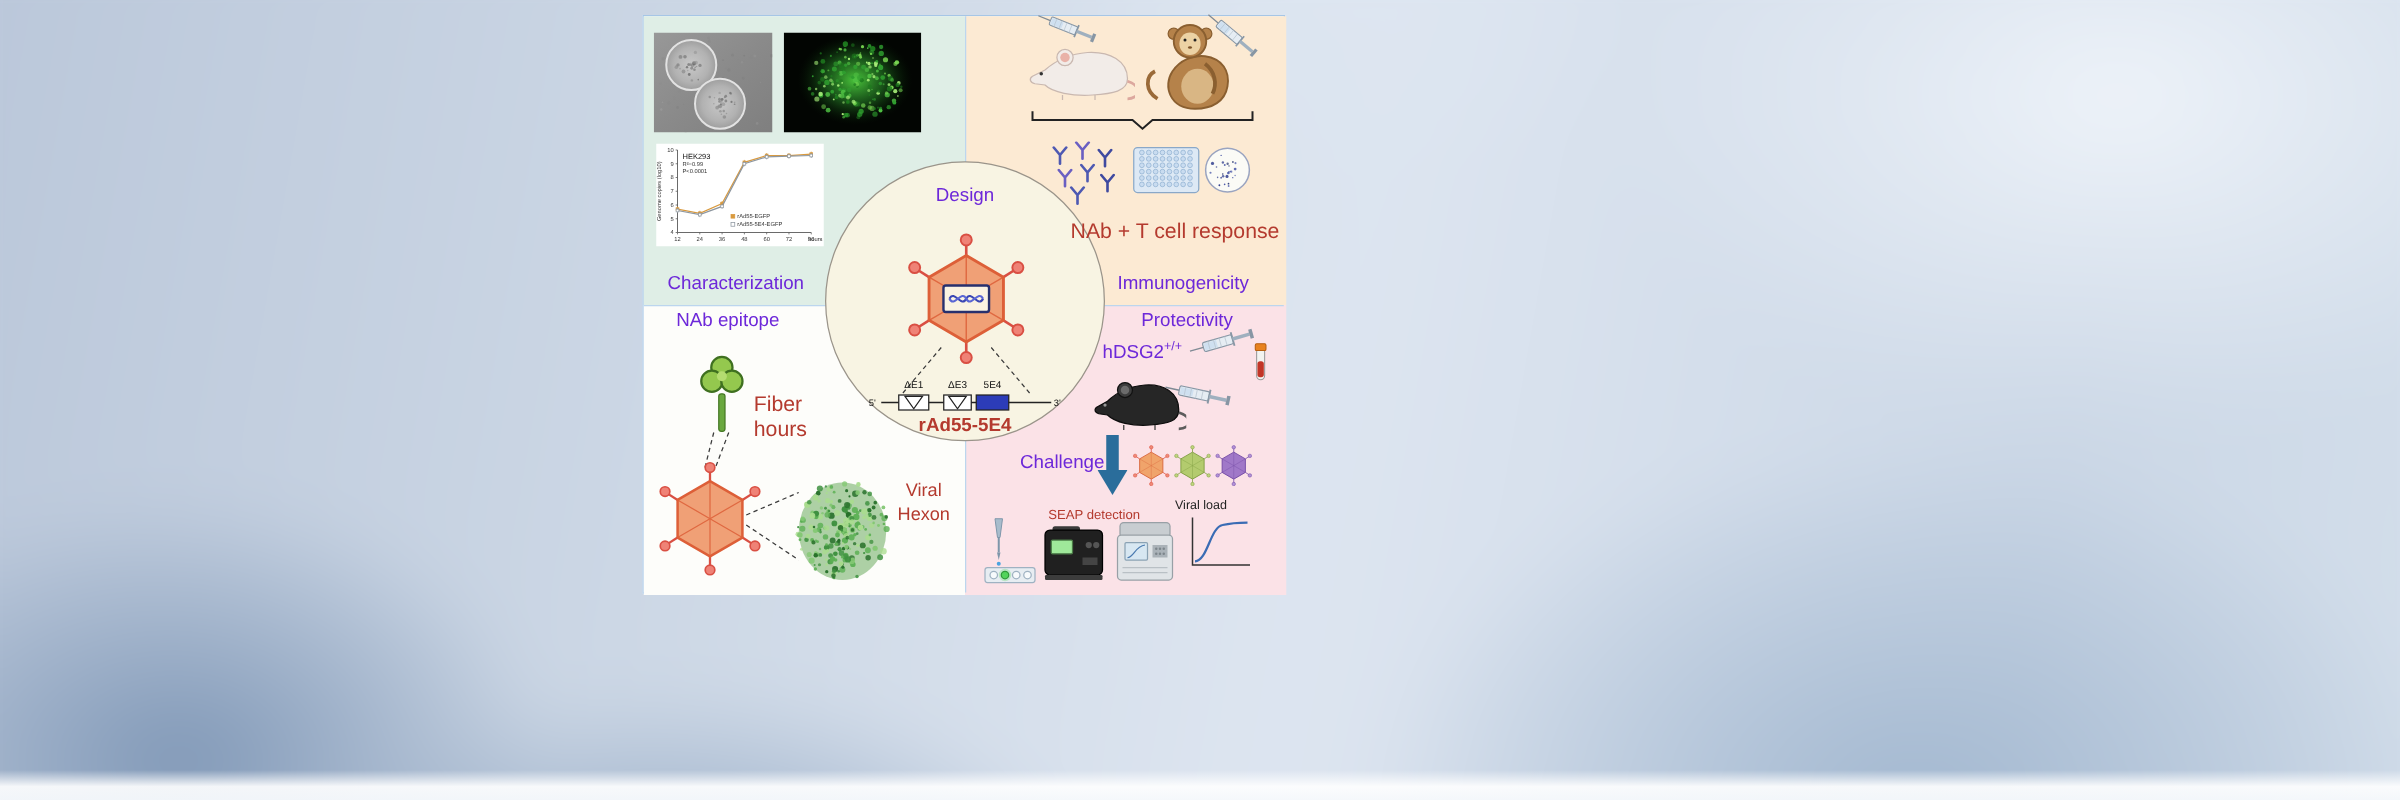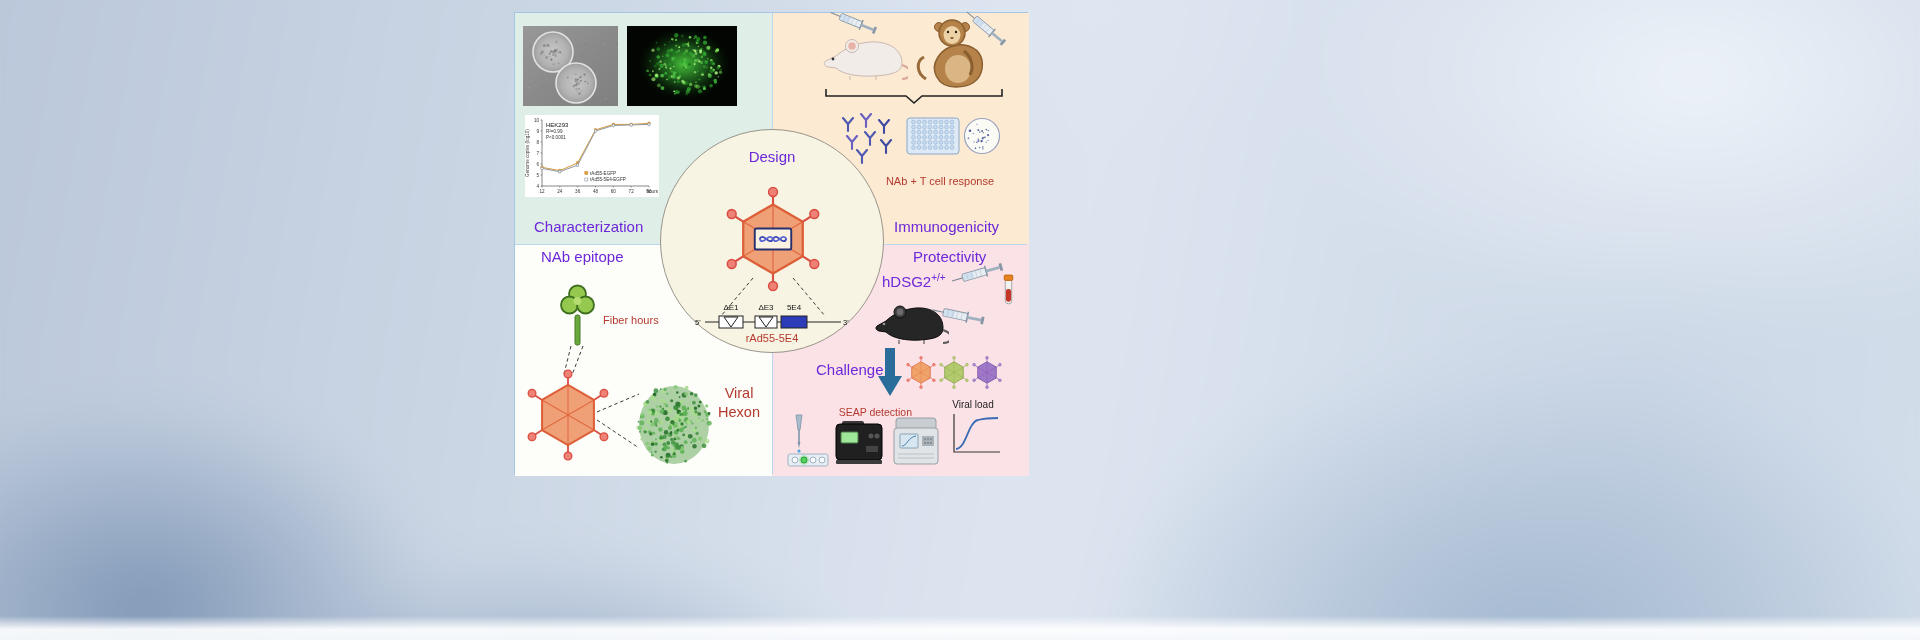--- a/index.html
+++ b/index.html
@@ -21,23 +21,23 @@
   .q-tl{left:0;top:0;width:257px;height:231px;background:var(--quad_characterization_bg)}
   .q-tr{left:257px;top:0;width:257px;height:231px;background:var(--quad_immunogenicity_bg)}
   .q-bl{left:0;top:231px;width:257px;height:232px;background:var(--quad_nab_epitope_bg)}
   .q-br{left:257px;top:231px;width:257px;height:232px;background:var(--quad_protectivity_bg)}
   .div-v{position:absolute;left:257px;top:0;width:1px;height:100%;background:#bcd6ee;z-index:1}
   .div-h{position:absolute;left:0;top:231px;width:100%;height:1px;background:#bcd6ee;z-index:1}
   .circle{position:absolute;left:145px;top:116px;width:224px;height:224px;border-radius:50%;
     background:var(--circle_bg);border:1.5px solid #9a948a;z-index:2}
   .lbl{position:absolute;font-size:15px;color:#6d28d9;white-space:nowrap;z-index:3}
   .small-red{position:absolute;font-size:10.5px;color:var(--accent_red);text-align:right;z-index:3}
-  .small-blk{position:absolute;font-size:10px;color:#222;text-align:center;z-index:3}
+  .small-blk{position:absolute;font-size:10px;color:#222;z-index:3}
   .center-txt{position:absolute;left:0;width:100%;text-align:center}
-  .resp{position:absolute;font-size:11px;color:var(--accent_red);text-align:center;z-index:3}
+  .resp{position:absolute;font-size:17px;color:var(--accent_red);text-align:center;z-index:3}
   .two-line{position:absolute;font-size:14.5px;line-height:1.3;color:var(--accent_red);text-align:center;z-index:3}
   sup{font-size:10px}
   svg{display:block;overflow:hidden}
   svg text{font-family:"Liberation Sans",sans-serif}
   .ct{font-size:4.6px;fill:#333}
   .ctt{font-size:6px;fill:#111}
   .gtxt{font-size:8px;fill:#111;text-anchor:middle}
   .gend{font-size:7.5px;fill:#111}
   :root{--vbody:#f0a076;--vedge:#dd5f38;--vknob:#d94f43;--vknobfill:#ef8276}
   .v-orange{--vbody:#f0a46b;--vedge:#d8643a;--vknob:#df5a4a;--vknobfill:#ef8a78}
@@ -994,16 +994,16 @@
         <text x="101" y="10" class="gtxt">5E4</text>
         <text x="2" y="25" class="gend">5'</text>
         <text x="150" y="25" class="gend">3'</text>
         <line x1="12" y1="22" x2="148" y2="22" stroke="#222" stroke-width="1.2"></line>
         <rect x="26" y="16" width="24" height="12" fill="#fff" stroke="#222"></rect>
         <polygon points="31,17 45,17 38,27" fill="#fff" stroke="#222"></polygon>
         <rect x="62" y="16" width="22" height="12" fill="#fff" stroke="#222"></rect>
         <polygon points="66,17 80,17 73,27" fill="#fff" stroke="#222"></polygon>
         <rect x="88" y="16" width="26" height="12" fill="var(--insert_blue)" stroke="#222"></rect>
       </svg>
-      <div class="center-txt" style="top:202px;font-size:11px;font-weight:400;color:var(--accent_red)">rAd55-5E4</div>
+      <div class="center-txt" style="top:202px;font-size:15px;font-weight:700;color:var(--accent_red)">rAd55-5E4</div>
     </div>
   </figure>
 </div>
 
 </body></html>

